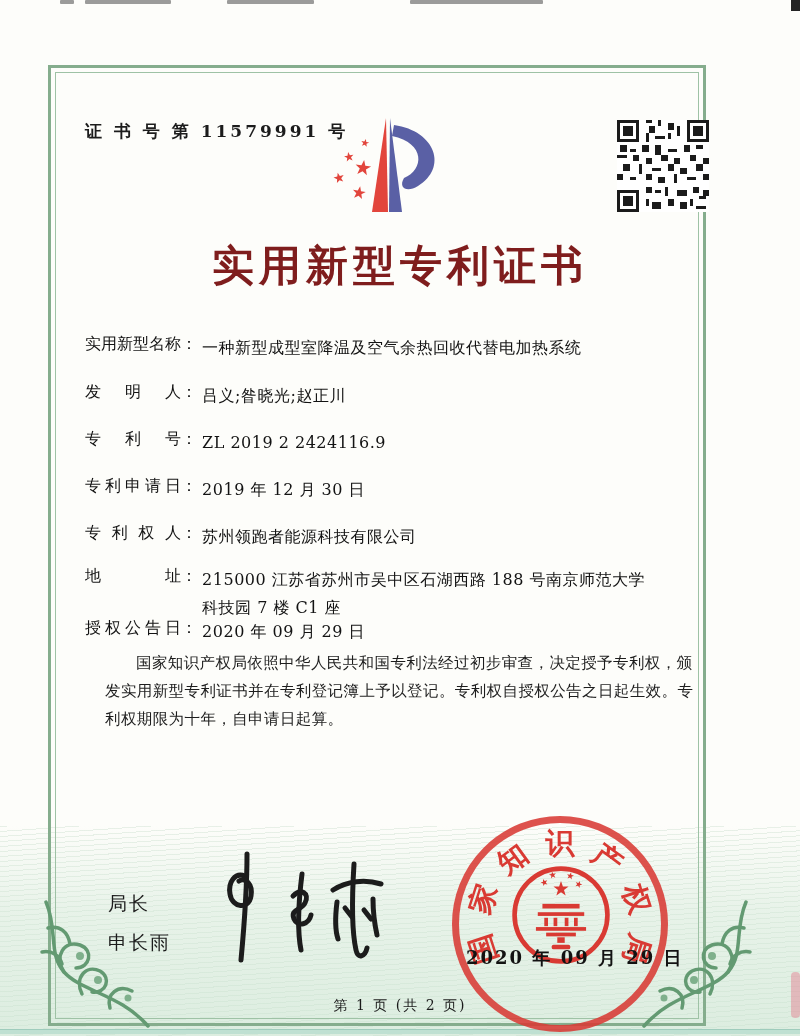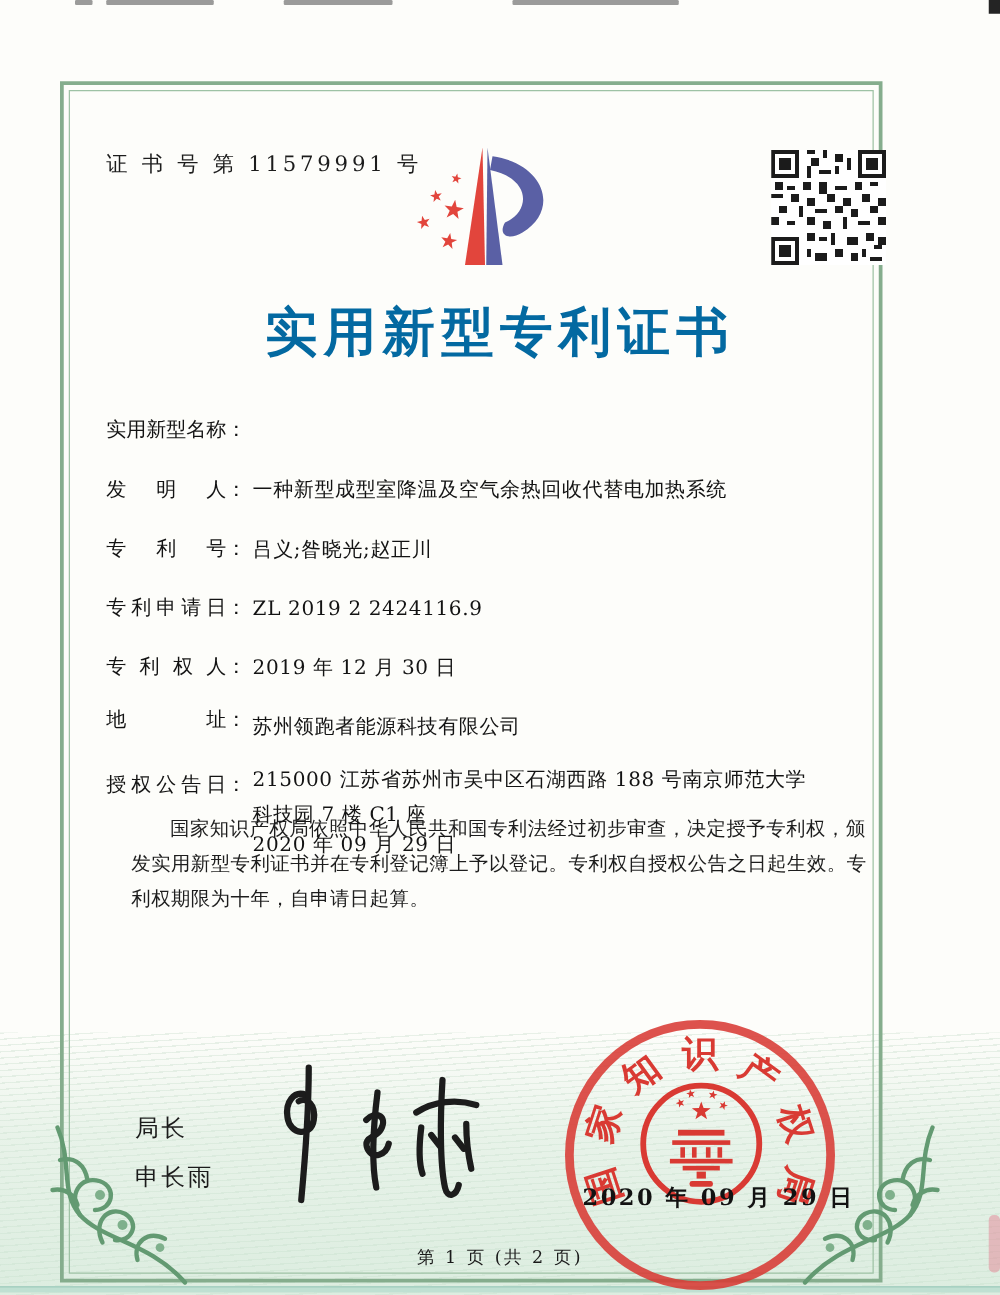--- a/index.html
+++ b/index.html
@@ -19,36 +19,36 @@
     position:absolute;left:48px;top:65px;width:658px;height:961px;
     border:3px solid #85ad8d;box-sizing:border-box;
   }
   .frame-inner{
     position:absolute;left:4px;top:4px;right:4px;bottom:4px;
     border:1px solid #9ec2a5;
   }
 
   .cert-no{
     position:absolute;left:85px;top:120px;
-    font-size:17px;letter-spacing:3px;color:#1c1c1c;
+    font-size:17px;letter-spacing:3px;color:#1c1c1c;font-weight:bold;
   }
 
   .logo{position:absolute;left:316px;top:112px;}
   .qr{position:absolute;left:617px;top:119px;}
 
   .title{
     position:absolute;left:0;right:0;top:238px;text-align:center;
-    font-size:42px;font-weight:700;letter-spacing:5px;color:#0369a1;
+    font-size:42px;font-weight:700;letter-spacing:5px;color:#7f1d1d;
   }
 
   .field{position:absolute;left:85px;width:610px;font-size:16px;color:#131313;}
   .flabel{display:inline-block;width:96px;text-align:justify;text-align-last:justify;vertical-align:top;}
   .flabel.wide{width:104px;}
   .colon{display:inline-block;vertical-align:top;}
-  .fvalue{display:inline-block;width:452px;vertical-align:top;line-height:1.75;letter-spacing:.5px;margin-top:44px;}
+  .fvalue{display:inline-block;width:452px;vertical-align:top;line-height:1.75;letter-spacing:.5px;}
   .pair2{position:absolute;left:338px;top:0;}
   .pair2 .fvalue{width:160px;}
 
   .body-text{
     position:absolute;left:85px;top:649px;width:592px;
     font-size:15.5px;line-height:1.82;letter-spacing:.4px;color:#1d1d1d;margin-left:20px;
   }
   .body-text p{margin:0;text-indent:2em;}
 
   

